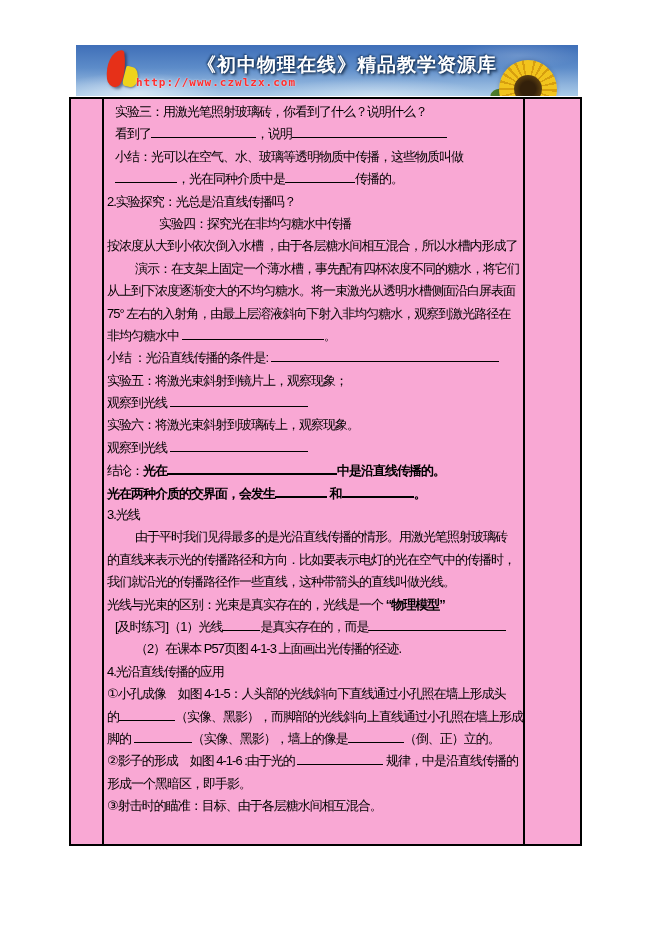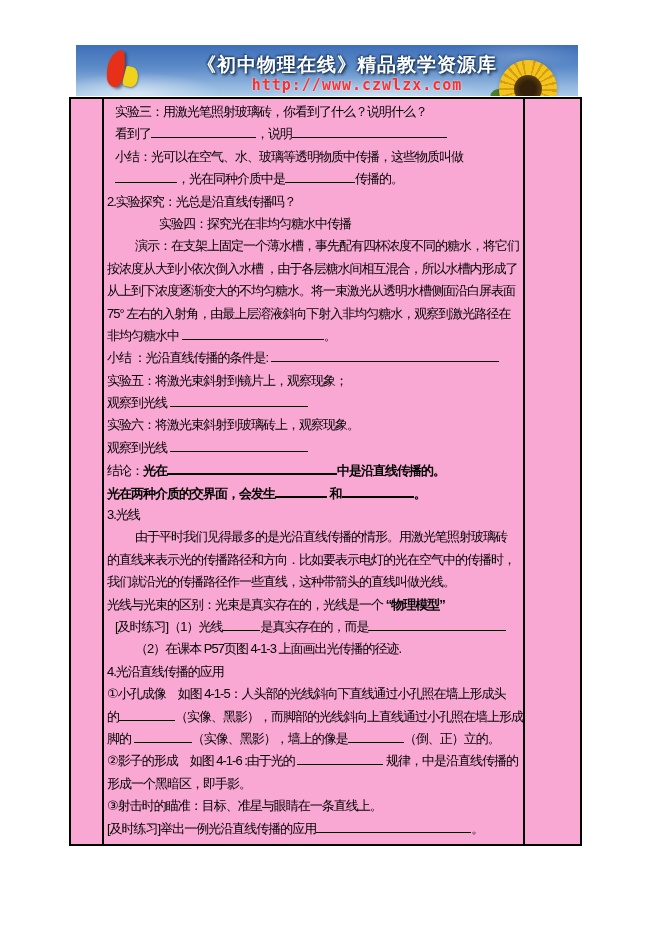--- a/index.html
+++ b/index.html
@@ -21,21 +21,21 @@
   }
   .banner-title{
     position:absolute;left:0;top:7px;width:100%;padding-left:40px;box-sizing:border-box;
     text-align:center;color:#ffffff;font-weight:bold;font-size:19px;letter-spacing:1px;
     font-family:"Liberation Serif","DejaVu Serif",serif;
     text-shadow:1px 1px 2px #16365f,-1px -1px 2px #16365f,2px 2px 3px rgba(0,0,0,.45);
     white-space:nowrap;
   }
   .banner-url{
     position:absolute;left:0;top:31px;width:100%;padding-left:60px;box-sizing:border-box;
-    text-align:center;color:#ff2d2d;font-weight:bold;font-size:15px;letter-spacing:1px;
+    text-align:left;color:#ff2d2d;font-weight:bold;font-size:11px;letter-spacing:1px;
     font-family:"DejaVu Sans Mono","Liberation Mono",monospace;
     text-shadow:0 0 2px rgba(255,255,255,.9);
     white-space:nowrap;
   }
   .logo{position:absolute;left:24px;top:4px;width:48px;height:44px;}
   .logo-red{
     position:absolute;left:6px;top:2px;width:20px;height:36px;background:#e63018;
     border-radius:85% 15% 60% 40% / 75% 10% 90% 25%;
     transform:rotate(-6deg);
     box-shadow:2px 2px 3px rgba(20,30,60,.55);
@@ -99,22 +99,22 @@
 <div class="doc-table">
   <div class="col-left"></div>
   <div class="col-main">
     <div>
         <div class="line" style="padding-left: 8px;"><span>实验三：用激光笔照射玻璃砖，你看到了什么？说明什么？</span></div>
         <div class="line" style="padding-left: 8px;"><span>看到了</span><span class="blank" style="width: 105px;"></span><span>，说明</span><span class="blank" style="width: 155px;"></span></div>
         <div class="line" style="padding-left: 8px;"><span>小结：光可以在空气、水、玻璃等透明物质中传播，这些物质叫做</span></div>
         <div class="line" style="padding-left: 8px;"><span class="blank" style="width: 62px;"></span><span>，光在同种介质中是</span><span class="blank" style="width: 70px;"></span><span>传播的。</span></div>
         <div class="line"><span>2.实验探究：光总是沿直线传播吗？</span></div>
         <div class="line" style="padding-left: 8px; margin-left: 44px;"><span>实验四：探究光在非均匀糖水中传播</span></div>
+        <div class="line"><span>按浓度从大到小依次倒入水槽 ，由于各层糖水间相互混合，所以水槽内形成了</span></div>
         <div class="line" style="padding-left: 28px;"><span>演示：在支架上固定一个薄水槽，事先配有四杯浓度不同的糖水，将它们</span></div>
-        <div class="line"><span>按浓度从大到小依次倒入水槽 ，由于各层糖水间相互混合，所以水槽内形成了</span></div>
         <div class="line"><span>从上到下浓度逐渐变大的不均匀糖水。将一束激光从透明水槽侧面沿白屏表面</span></div>
         <div class="line"><span>75° 左右的入射角，由最上层溶液斜向下射入非均匀糖水，观察到激光路径在</span></div>
         <div class="line"><span>非均匀糖水中 </span><span class="blank" style="width: 142px;"></span><span>。</span></div>
         <div class="line"><span>小结 ：光沿直线传播的条件是: </span><span class="blank" style="width: 228px;"></span></div>
         <div class="line"><span>实验五：将激光束斜射到镜片上，观察现象；</span></div>
         <div class="line"><span>观察到光线 </span><span class="blank" style="width: 138px;"></span></div>
         <div class="line"><span>实验六：将激光束斜射到玻璃砖上，观察现象。</span></div>
         <div class="line"><span>观察到光线 </span><span class="blank" style="width: 138px;"></span></div>
         <div class="line"><span>结论：</span><span class="b">光在</span><span class="blank b" style="width: 170px;"></span><span class="b">中是沿直线传播的。</span></div>
         <div class="line"><span class="b">光在两种介质的交界面，会发生</span><span class="blank b" style="width: 52px;"></span><span class="b"> 和</span><span class="blank b" style="width: 72px;"></span><span class="b">。</span></div>
@@ -124,18 +124,17 @@
         <div class="line"><span>我们就沿光的传播路径作一些直线，这种带箭头的直线叫做光线。</span></div>
         <div class="line"><span>光线与光束的区别：光束是真实存在的，光线是一个 </span><span class="b">“物理模型”</span></div>
         <div class="line" style="padding-left: 8px;"><span>[及时练习]（1）光线</span><span class="blank" style="width: 38px;"></span><span>是真实存在的，而是</span><span class="blank" style="width: 138px;"></span></div>
         <div class="line" style="padding-left: 28px;"><span>（2）在课本 P57页图 4-1-3 上面画出光传播的径迹.</span></div>
         <div class="line"><span>4.光沿直线传播的应用</span></div>
         <div class="line"><span>①小孔成像　如图 4-1-5：人头部的光线斜向下直线通过小孔照在墙上形成头</span></div>
         <div class="line"><span>的</span><span class="blank" style="width: 56px;"></span><span>（实像、黑影），而脚部的光线斜向上直线通过小孔照在墙上形成</span></div>
         <div class="line"><span>脚的 </span><span class="blank" style="width: 58px;"></span><span>（实像、黑影），墙上的像是</span><span class="blank" style="width: 56px;"></span><span>（倒、正）立的。</span></div>
         <div class="line"><span>②影子的形成　如图 4-1-6 :由于光的 </span><span class="blank" style="width: 86px;"></span><span> 规律，中是沿直线传播的</span></div>
         <div class="line"><span>形成一个黑暗区，即手影。</span></div>
-        <div class="line"><span>③射击时的瞄准：目标、准星与眼睛在一条直线上。</span></div>
-        <div class="line"><span>[及时练习]举出一例光沿直线传播的应用</span><span class="blank" style="width: 155px;"></span><span>。</span></div>
+        <div class="line"><span>③射击时的瞄准：目标、由于各层糖水间相互混合。</span></div>
       </div>
   </div>
   <div class="col-right"></div>
 </div>
 
 </body></html>

